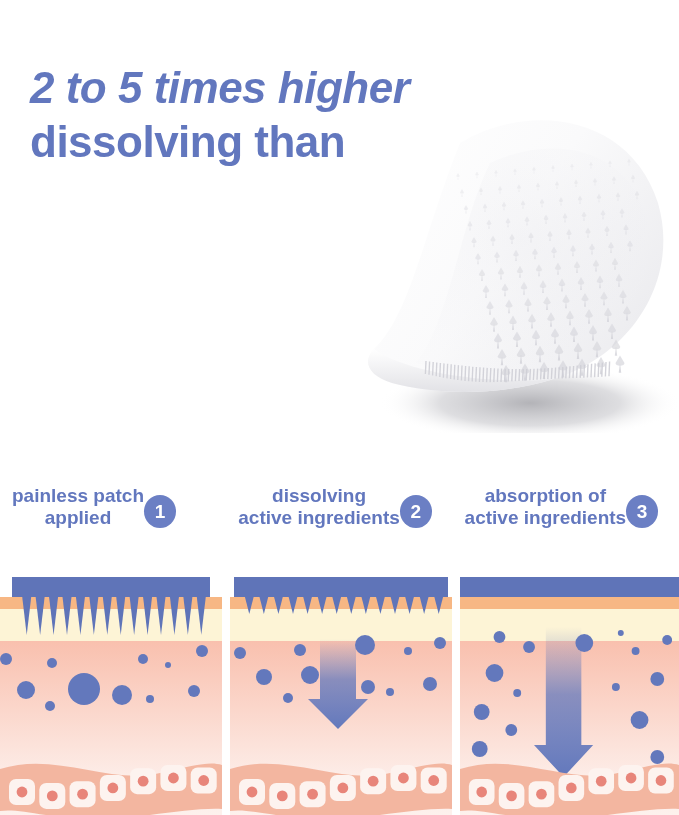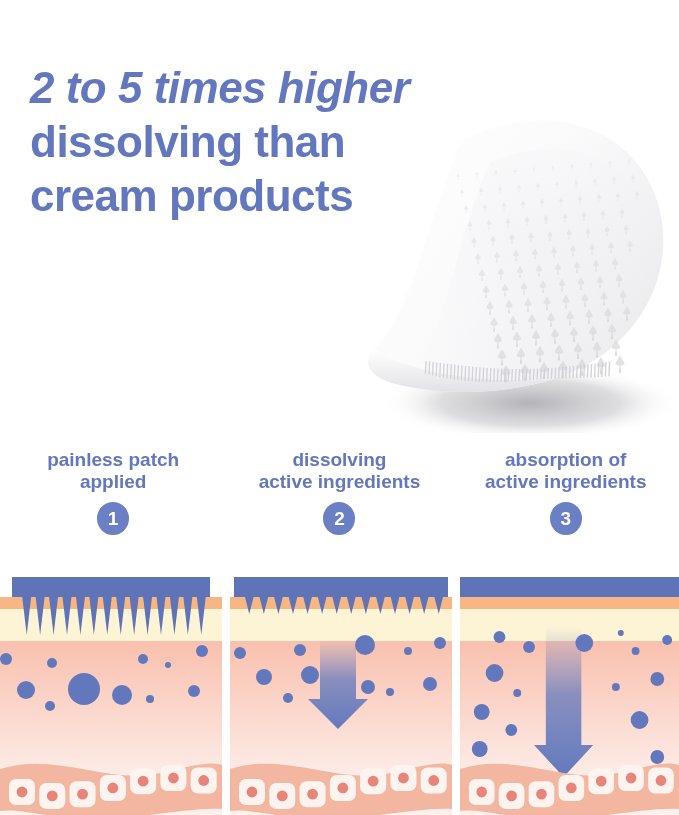--- a/index.html
+++ b/index.html
@@ -22,21 +22,21 @@
     white-space:nowrap;
   }
   .headline .ln.italic { font-style:italic; }
 
   
   .product { position:absolute; left:340px; top:62px; width:339px; height:350px; }
   .product svg { display:block; width:100%; height:100%; }
 
   
   .steps { position:absolute; left:0; top:428px; width:679px; height:116px; display:flex; }
-  .step { width:33.33%; display:flex; flex-direction:column; align-items:center; }
+  .step { width:33.33%; display:flex; flex-direction:row; align-items:center;padding-left:12px; }
   .step-title {
     color:#6277BE; font-weight:bold; font-size:19px; line-height:22px;
     text-align:center; white-space:pre-line;
   }
   .step-badge {
     margin-top:9px; width:32px; height:33px; border-radius:50%;
     background:#6B7FC4; color:#ffffff; font-weight:bold; font-size:19px;
     display:flex; align-items:center; justify-content:center;
   }
 
@@ -47,21 +47,20 @@
   .panel svg { display:block; width:100%; height:100%; }
 </style>
 </head>
 <body>
 
 <div class="stage">
 
   <div class="headline">
     <span class="ln italic">2 to 5 times higher</span>
     <span class="ln">dissolving than</span>
-    <span class="ln">cream products</span>
   </div>
 
   <div class="product">
     <svg viewBox="0 0 339 350" xmlns="http://www.w3.org/2000/svg">
       <defs>
         <radialGradient id="shadowGrad" cx="50%" cy="50%" r="50%">
           <stop offset="0%" stop-color="#9A9AA0" stop-opacity="0.75"></stop>
           <stop offset="60%" stop-color="#B5B5BB" stop-opacity="0.45"></stop>
           <stop offset="100%" stop-color="#FFFFFF" stop-opacity="0"></stop>
         </radialGradient>

